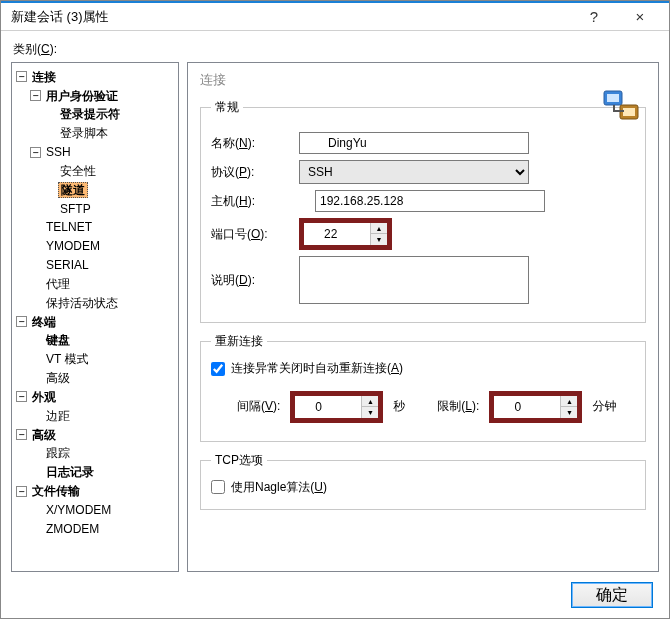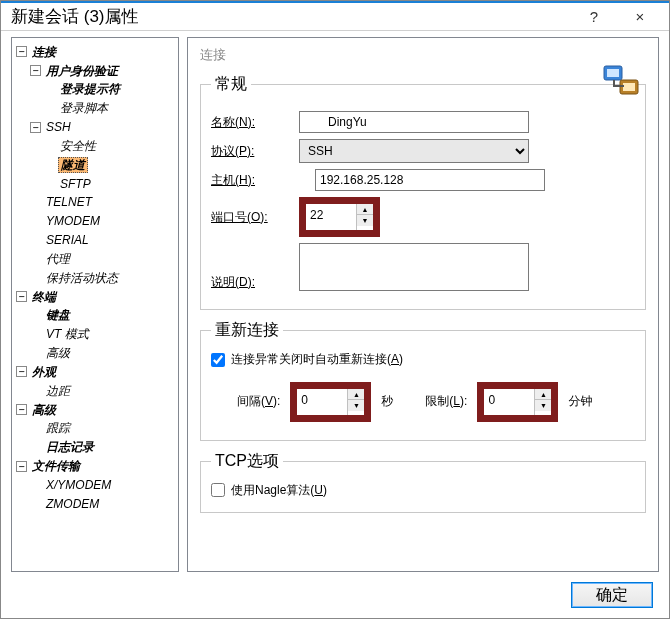--- a/index.html
+++ b/index.html
@@ -1,43 +1,43 @@
 <!DOCTYPE html>
 <html><head>
 <meta charset="utf-8">
 <style>
 * { box-sizing: border-box; margin: 0; padding: 0; font-family: "Microsoft YaHei", "SimSun", sans-serif; font-size: 12px; }
 body { background: #fff; width: 670px; height: 619px; display: flex; flex-direction: column; border: 1px solid #888; }
 .titlebar { height: 30px; background: #fff; border-top: 2px solid #1a80d6; display: flex; align-items: center; padding: 0 6px; border-bottom: 1px solid #d0d0d0; }
-.titlebar .title { flex: 1; font-size: 17px; padding-left: 4px; }
+.titlebar .title { flex: 1; font-size: 13px; padding-left: 4px; }
 .titlebar .sysbtn { width: 46px; height: 28px; display: flex; align-items: center; justify-content: center; font-family: Arial, sans-serif; font-size: 15px; color: #333; cursor: default; }
 .content { flex: 1; display: flex; flex-direction: column; padding: 6px 10px 8px 10px; }
 .category-label { padding: 4px 2px; font-size: 12px; }
 .category-label u { text-decoration: underline; }
 .mainarea { flex: 1; display: flex; gap: 8px; }
 .tree { width: 168px; border: 1px solid #828790; background: #fff; overflow: auto; padding: 4px 2px; }
-.tree ul { list-style: none; padding-left: 14px; font-style: italic; }
+.tree ul { list-style: none; padding-left: 14px; }
 .tree > ul { padding-left: 2px; }
 .tree li { line-height: 18px; white-space: nowrap; }
 .tree .toggle { display: inline-block; width: 11px; height: 11px; border: 1px solid #888; text-align: center; line-height: 9px; font-size: 10px; margin-right: 3px; vertical-align: middle; font-family: monospace; background:#fff; }
 .tree .noicon { display: inline-block; width: 14px; }
 .tree .label { vertical-align: middle; padding: 0 2px; }
 .tree .bold { font-weight: bold; }
 .tree .selected { background: #fdba74; border: 1px dotted #555; }
 .rightpane { flex: 1; border: 1px solid #828790; background: #fff; padding: 8px 12px; position: relative; overflow: hidden; }
 .section-title { color: #8a8a8a; font-size: 13px; margin-bottom: 10px; }
 .fieldset { border: 1px solid #c8c8c8; margin: 10px 0; padding: 10px 10px 12px 10px; }
-.fieldset legend { padding: 0 4px; font-size: 16px; margin-top: 12px; }
+.fieldset legend { padding: 0 4px; font-size: 12px; margin-top: 12px; }
 .row { display: flex; align-items: center; margin: 6px 0; gap: 8px; }
-.row .lbl { width: 80px; text-decoration: underline; }
+.row .lbl { width: 80px; }
 .row .lbl u { text-decoration: underline; }
 input[type=text], select, textarea { border: 1px solid #7a7a7a; background: #fff; font-size: 12px; padding: 2px 4px; height: 22px; }
 select { background: #e8e8e8; height: 24px; }
 textarea { height: 48px; resize: none; }
-.spinner { display: inline-flex; border: 7px solid #7f1d1d; height: 40px; }
+.spinner { display: inline-flex; border: 5px solid #7f1d1d; height: 32px; padding-left: 16px; }
 .spinner input { border: none; width: 50px; height: 22px; padding: 2px 4px; outline: none; }
 .spinner .btns { display: flex; flex-direction: column; border-left: 1px solid #c0c0c0; }
 .spinner .btns div { width: 16px; height: 11px; font-size: 7px; line-height: 11px; text-align: center; background: #eee; border-bottom: 1px solid #c0c0c0; cursor:default; }
 .spinner .btns div:last-child { border-bottom: none; }
 .chk { display: inline-flex; align-items: center; gap: 6px; justify-content: center; }
 .chk input { width: 14px; height: 14px; }
 .iconbox { position: absolute; right: 16px; top: 24px; width: 40px; height: 40px; }
 .footer { display: flex; justify-content: flex-end; gap: 8px; padding: 10px 6px 2px 0; }
 .btn { min-width: 82px; height: 26px; border: 1px solid #7a7a7a; background: linear-gradient(#f6f6f6,#e6e6e6); font-size: 16px; cursor: default; }
 .btn.default { border: 1px solid #0078d7; box-shadow: inset 0 0 0 1px #6db7ff; }
@@ -45,20 +45,21 @@
 </head>
 <body>
 
 <div class="titlebar">
   <div class="title">新建会话 (3)属性</div>
   <div class="sysbtn">?</div>
   <div class="sysbtn">×</div>
 </div>
 
 <div class="content">
+  <div class="category-label">类别(<u>C</u>):</div>
   <div class="mainarea">
 
     <div class="tree">
       <ul>
         <li><span class="toggle">−</span><span class="label bold">连接</span>
           <ul>
             <li><span class="toggle">−</span><span class="label bold">用户身份验证</span>
               <ul>
                 <li><span class="noicon"></span><span class="label bold">登录提示符</span></li>
                 <li><span class="noicon"></span><span class="label">登录脚本</span></li>
@@ -138,21 +139,21 @@
         <div class="row">
           <div class="lbl">端口号(<u>O</u>):</div>
           <div class="spinner">
             <input type="text" value="22" style="">
             <div class="btns">
                 <div>▲</div>
                 <div>▼</div>
               </div>
           </div>
         </div>
-        <div class="row" style="align-items:flex-end">
+        <div class="row" style="align-items:center">
           <div class="lbl">说明(<u>D</u>):</div>
           <textarea style="width: 230px;"></textarea>
         </div>
       </fieldset>
 
       <fieldset class="fieldset">
         <legend>重新连接</legend>
         <label class="chk">
           <input type="checkbox" id="autorc" checked="" style="">
           <span>连接异常关闭时自动重新连接(<u>A</u>)</span>

